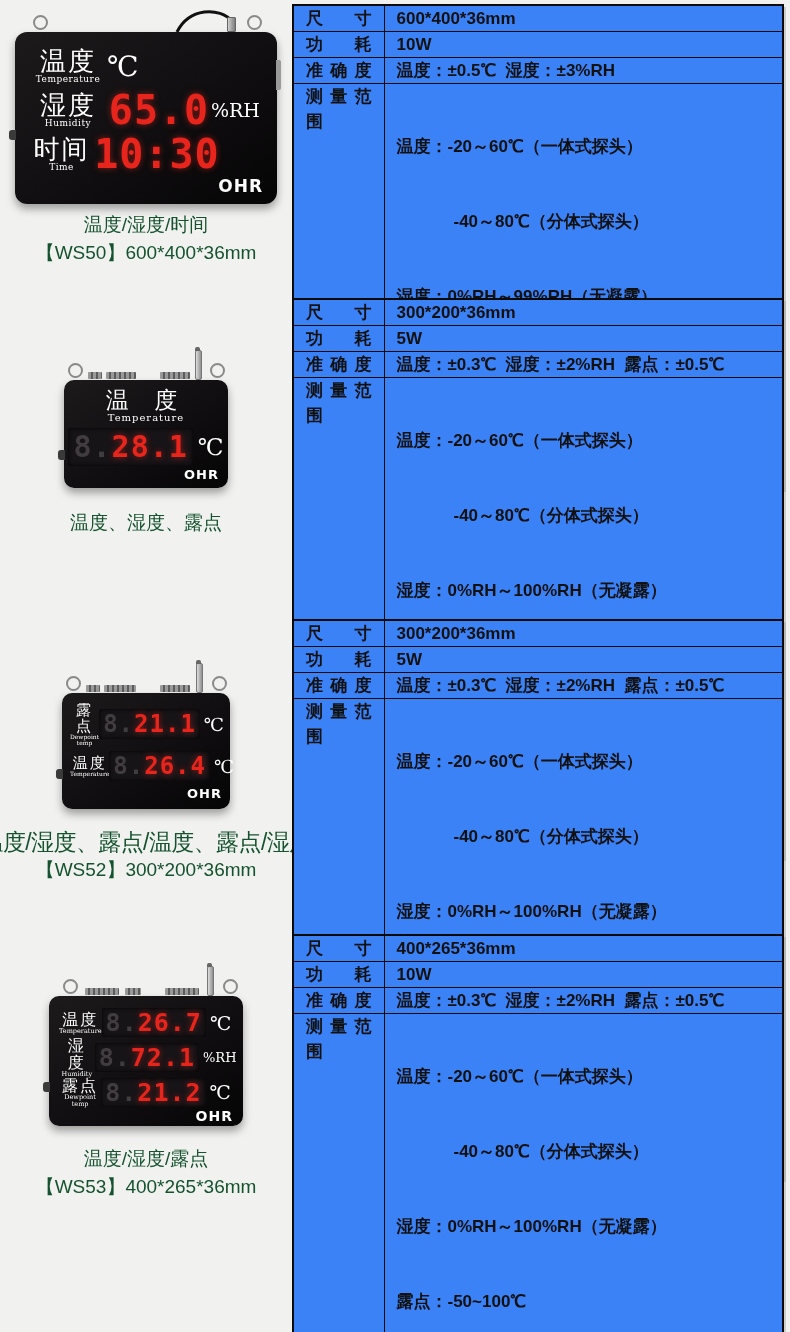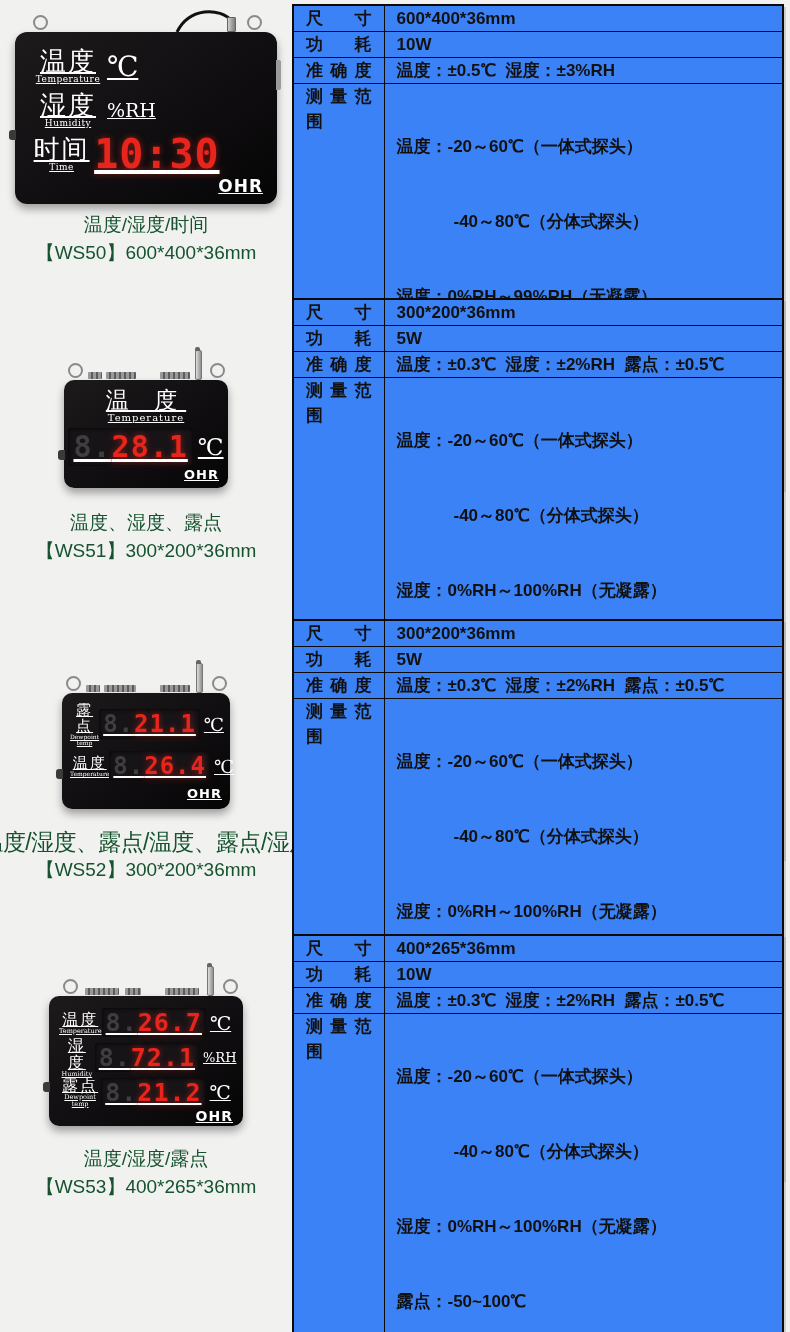--- a/index.html
+++ b/index.html
@@ -26,21 +26,21 @@
   .strip{position:absolute;bottom:1px;height:7px;background:repeating-linear-gradient(90deg,#9a9a9a 0 3px,#5c5c5c 3px 5px);border-radius:1px;}
   .beacon{position:absolute;bottom:0;width:13px;height:16px;}
   .beacon .dome{width:11px;height:11px;margin:0 auto;background:radial-gradient(circle at 35% 30%,#ff8a80,#d81f1a 60%,#8e0f0c);border-radius:50% 50% 40% 40%;}
   .beacon .base{width:13px;height:4px;background:#4a4a4a;border-radius:1px;}
   .probe{position:absolute;bottom:0;width:5px;height:28px;background:linear-gradient(90deg,#ddd,#8f8f8f);border:1px solid #777;border-radius:2px;}
   .probe:before{content:"";position:absolute;top:-4px;left:-1px;width:5px;height:4px;background:#666;border-radius:2px 2px 0 0;}
   .cable{position:absolute;bottom:0;}
   .connector{position:absolute;bottom:0;width:7px;height:13px;background:linear-gradient(90deg,#cfcfcf,#7d7d7d);border:1px solid #666;border-radius:1px;}
 
   .panel{position:relative;background:linear-gradient(145deg,#1d1a1c,#100e10 55%,#060506);box-sizing:border-box;
-         box-shadow:0 5px 9px rgba(0,0,0,.35);color:#fff;text-decoration:underline;}
+         box-shadow:0 5px 9px rgba(0,0,0,.35);color:#fff;}
   .knob{position:absolute;left:-6px;width:7px;height:10px;background:#3a3a3a;border-radius:3px 0 0 3px;}
   .sidetab{position:absolute;right:-4px;width:5px;height:30px;background:#9a9a9a;border-radius:0 2px 2px 0;}
 
   .serif{font-family:"DejaVu Serif","Liberation Serif",serif;}
   .led{font-family:"DejaVu Sans Mono","Liberation Mono",monospace;font-weight:bold;letter-spacing:1px;}
   .lit{color:#e8251d;text-shadow:0 0 6px rgba(235,40,30,.55);}
   .ghost{color:#413c40;text-shadow:none;}
   .ledwin{background:#171417;border-radius:3px;display:inline-block;box-shadow:inset 0 0 4px #000;}
 
   .logo{font-weight:bold;color:#fff;font-family:"DejaVu Sans","Liberation Sans",sans-serif;letter-spacing:1px;}
@@ -116,20 +116,21 @@
               <div class="cn">温度</div>
               <div class="en">Temperature</div>
             </div>
           <div class="dunit serif">℃</div>
         </div>
         <div class="drow">
           <div class="dlabel serif">
               <div class="cn">湿度</div>
               <div class="en">Humidity</div>
             </div>
+          <div class="dval led lit">65.0</div>
           <div class="dunit serif rh">%RH</div>
         </div>
         <div class="drow">
           <div class="dlabel serif">
               <div class="cn">时间</div>
               <div class="en">Time</div>
             </div>
           <div class="dval led lit">10:30</div>
           <div class="dunit serif"></div>
         </div>
@@ -195,21 +196,20 @@
           <div class="cn">温 度</div>
           <div class="en">Temperature</div>
         </div>
         <div class="ledrow">
           <span class="ledwin led"><span class="ghost">8.</span><span class="lit">28.1</span></span>
           <span class="dunit serif">℃</span>
         </div>
         <div class="logorow logo">OHR</div>
       </div>
       <div class="cap" style="margin-top:22px">温度、湿度、露点</div>
-      <div class="cap model">【WS51】300*200*36mm</div>
     </div>
     <div class="specwrap">
       <table class="spec">
         <tbody>
             <tr>
               <th>尺寸</th>
               <td><div class="vl">300*200*36mm</div></td>
             </tr>
         <tr>
               <th>功耗</th>

